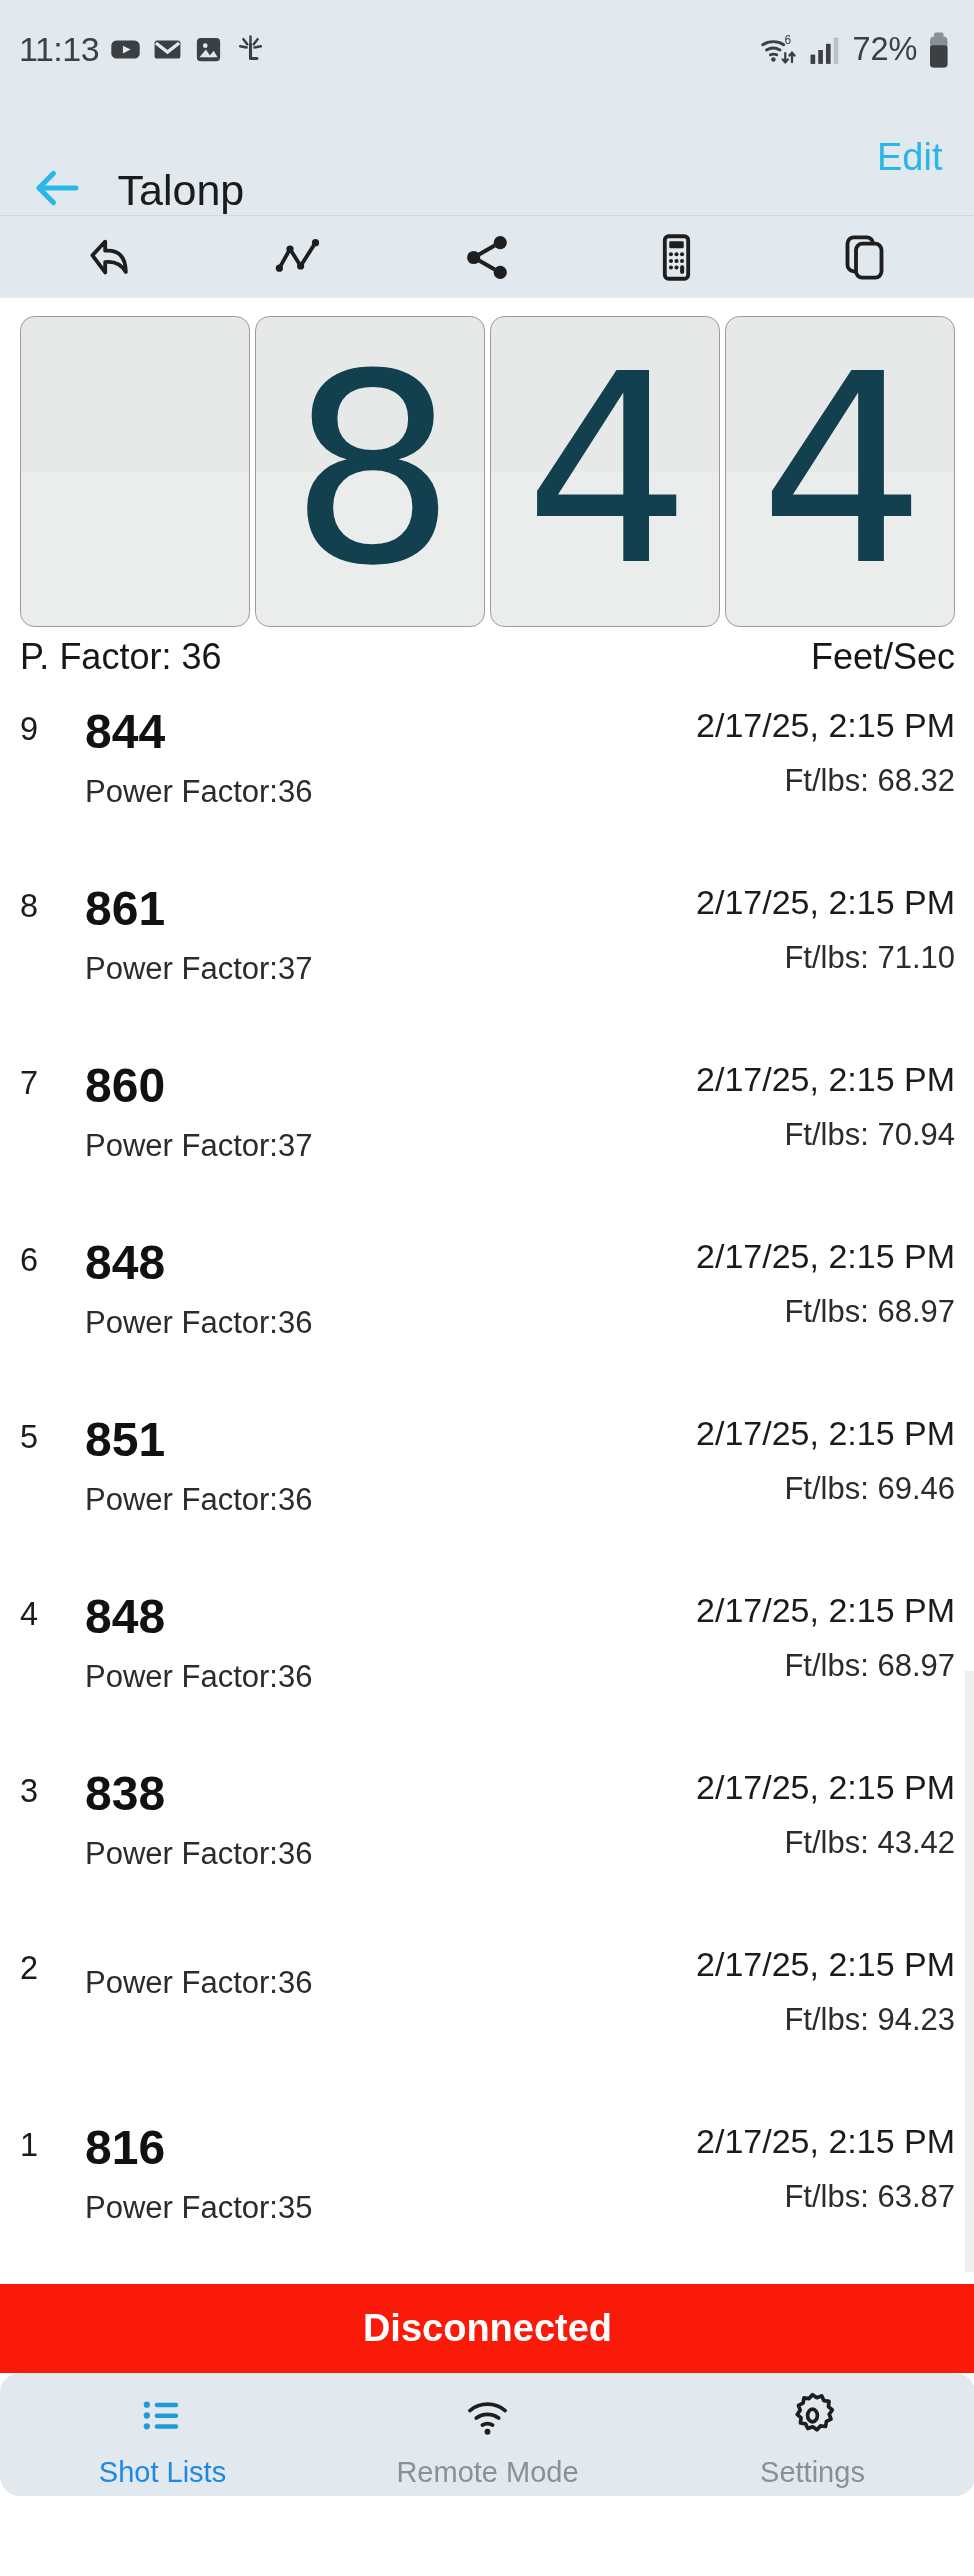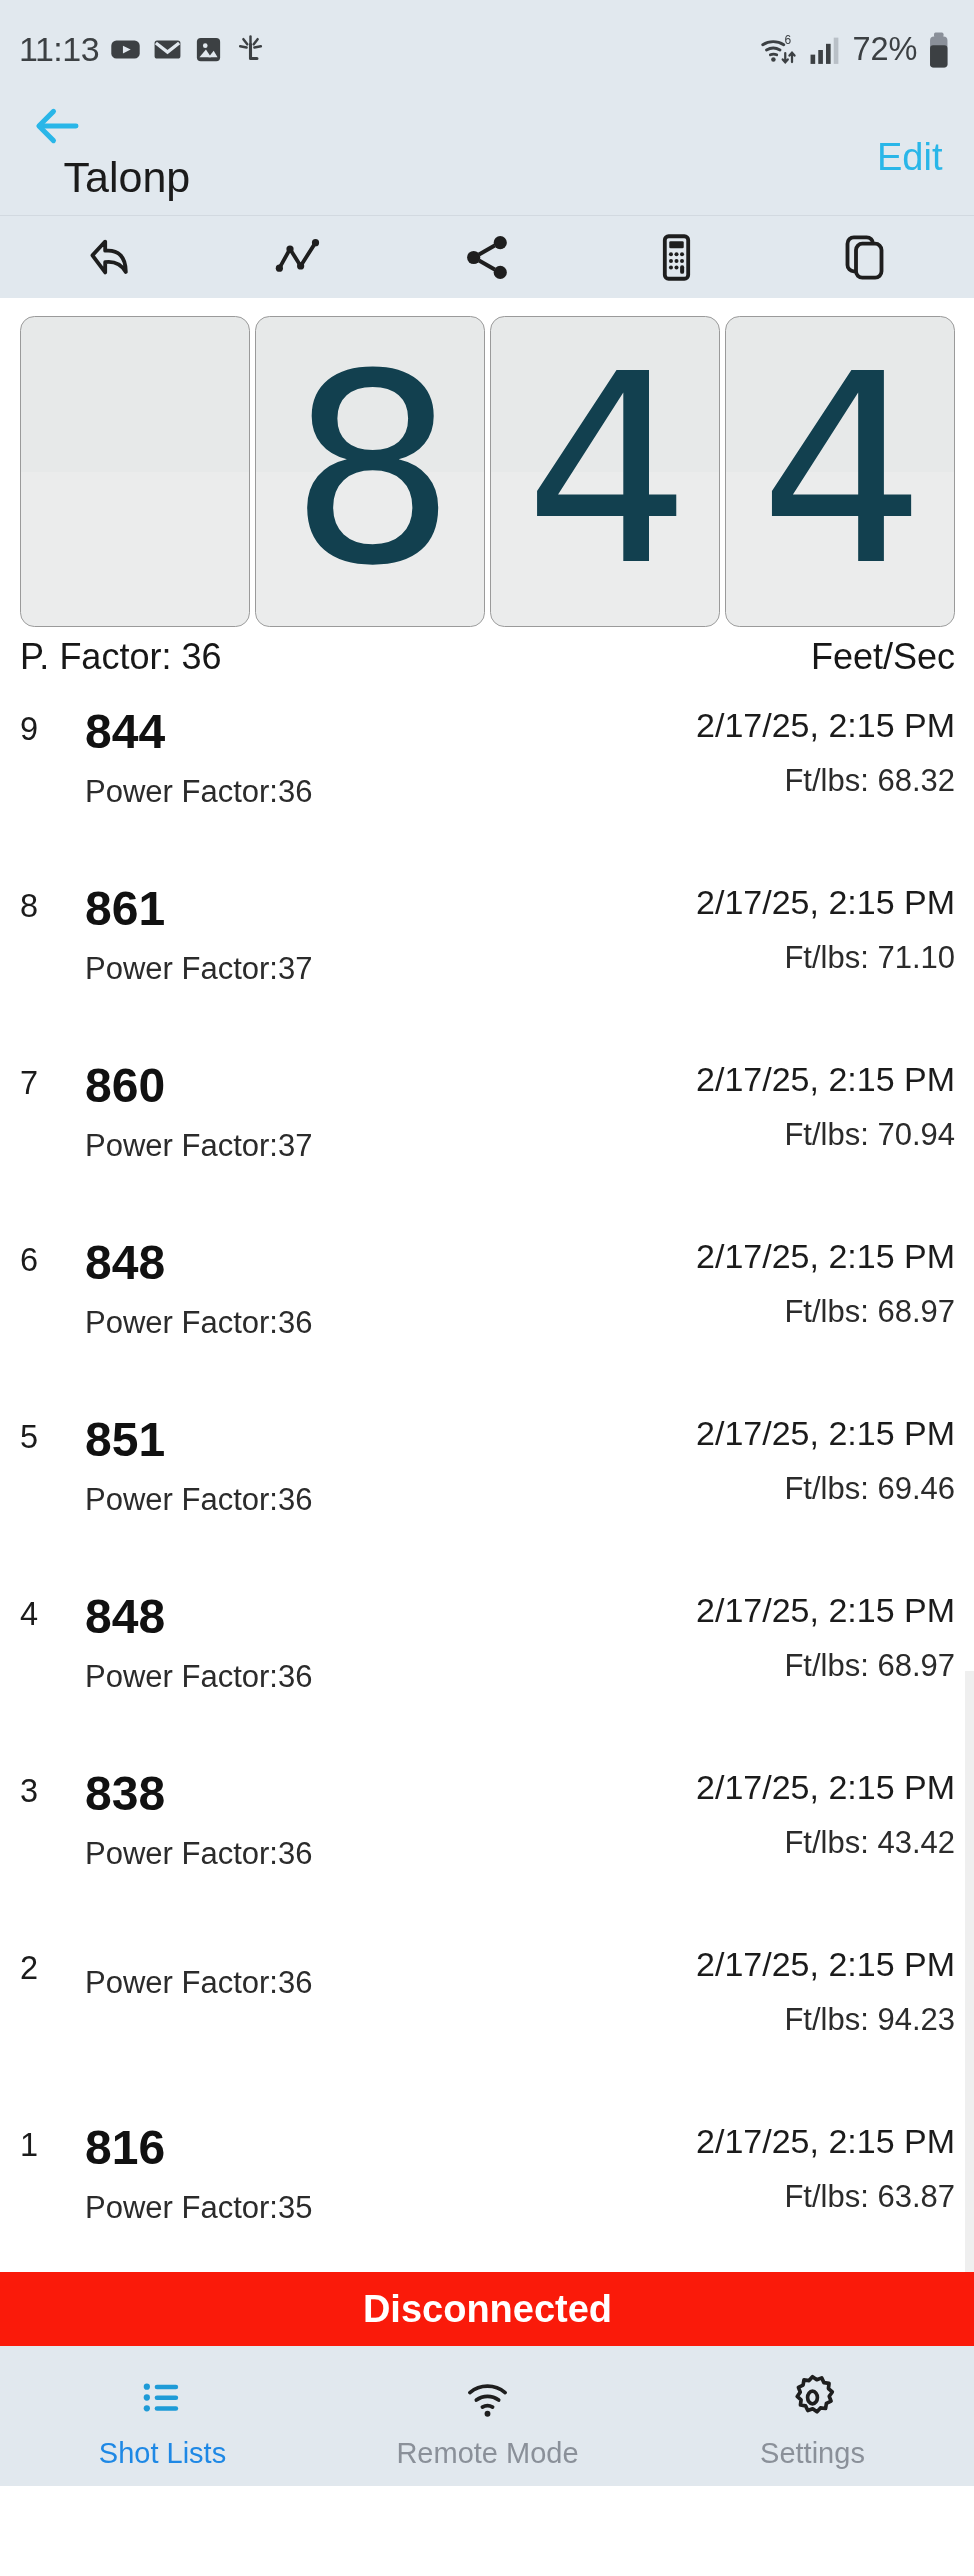--- a/index.html
+++ b/index.html
@@ -22,22 +22,22 @@
   .sb-ic { width:31px; height:31px; display:block; }
   .sb-right {
     position:absolute; right:25px; top:50%; transform:translateY(-50%);
     display:flex; align-items:center; gap:9px;
   }
   .sb-batt-txt { font-size:32.5px; color:#3C4043; }
 
   
   .navbar {
     height:116px; background:#E1E8EE;
-    display:flex; align-items:flex-start;
-    padding:0 31px; position:relative;flex-direction:column;
+    display:flex; align-items:flex-end;
+    padding:0 31px; position:relative;
   }
   .nav-back { width:54px; height:54px; flex:0 0 auto; cursor:pointer; }
   .nav-title {
     font-size:43px; color:#1B1B1B; margin-left:32.5px;
     font-weight:400; white-space:nowrap;
   }
   .nav-edit {
     position:absolute; right:32.5px; top:50%; transform:translateY(-50%);
     font-size:38px; color:#29B6E8; cursor:pointer;
   }
@@ -113,31 +113,31 @@
   .col-date { font-size:34px; color:#1B1B1B; line-height:1.05; }
   .col-ftlbs { font-size:31px; color:#2B2B2B; margin-top:20px; }
 
   .scroll-track {
     position:absolute; right:0; top:988px; width:10px; bottom:0;
     background:#EFEFEF;
   }
 
   
   .disc-banner {
-    height:74px; background:#FA1A0A;
-    display:flex; align-items:center; justify-content:center;
+    height:89px; background:#FA1A0A;
+    display:flex; align-items:center; justify-content:center;margin-top:12px;
   }
   .disc-banner span {
     color:#ffffff; font-size:38px; font-weight:bold;
   }
 
   
   .bottomnav {
-    height:140px; background:#E1E8EE;
-    display:flex; align-items:stretch;
+    height:123px; background:#E1E8EE;
+    display:flex; align-items:stretch;border-radius:20px;
   }
   .bn-item {
     flex:1 1 0; display:flex; flex-direction:column;
     align-items:center; justify-content:center; gap:14.4px;
     cursor:pointer; padding-top:9px;
   }
   .bn-ic { height:51px; display:flex; align-items:center; justify-content:center; }
   .bn-label { font-size:29px; }
   .bn-item.active .bn-label { color:#1E88E5; }
   .bn-item .bn-label { color:#8A9099; }

